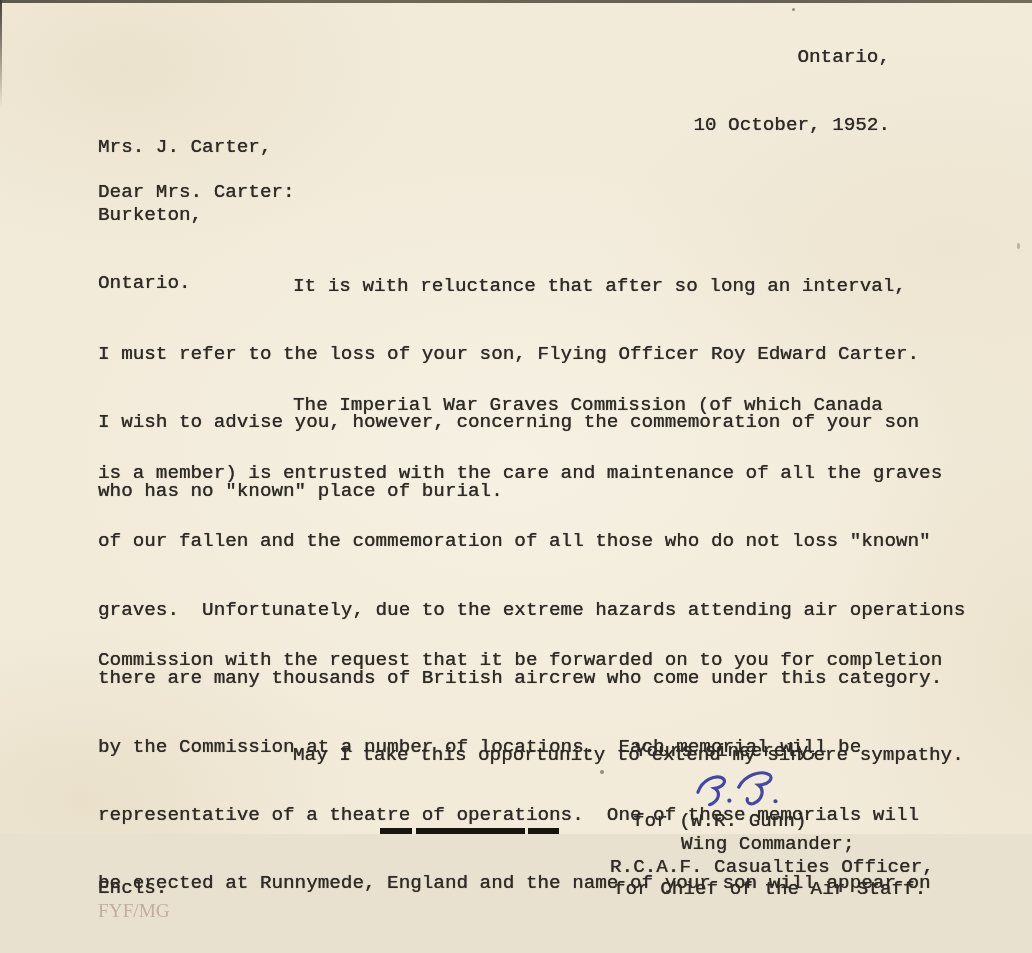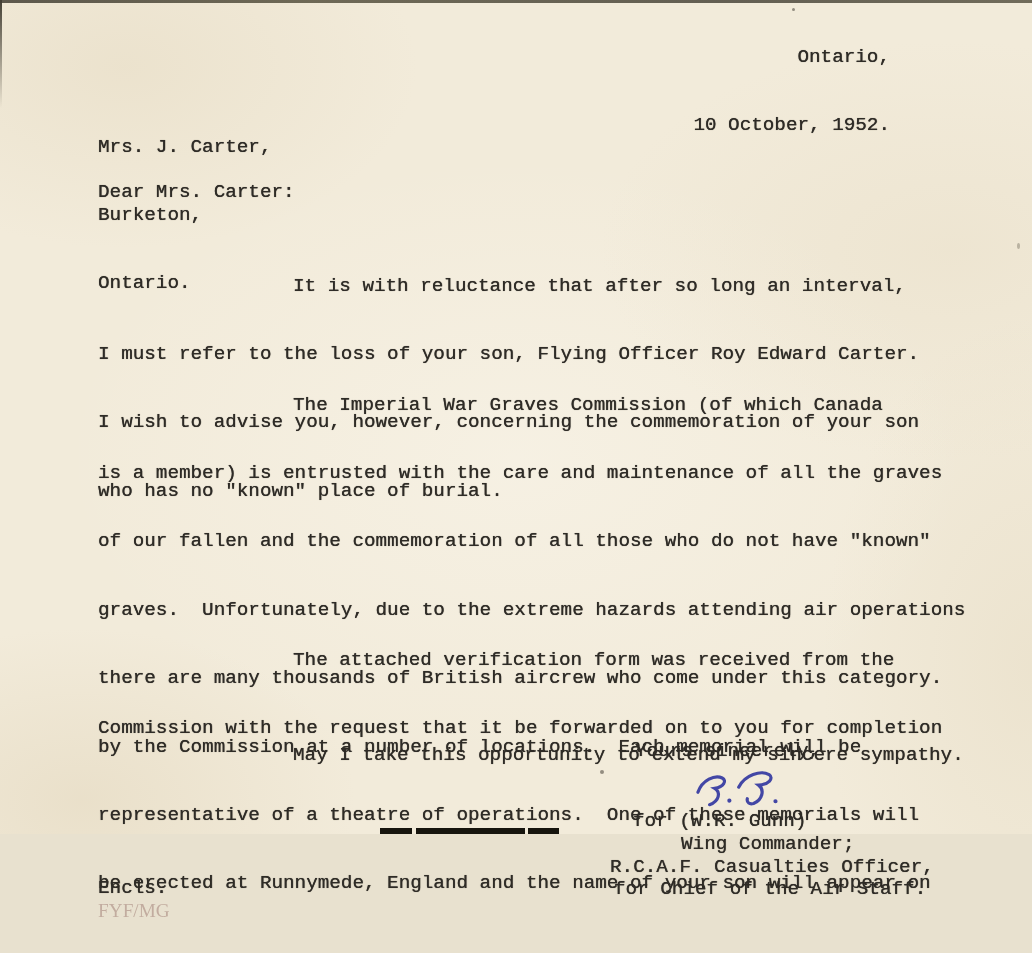--- a/index.html
+++ b/index.html
@@ -94,31 +94,30 @@
   <div class="typewritten" style="left: 98px; top: 229px; width: 860px;">
     <div class="line indent">It is with reluctance that after so long an interval,</div>
     <div class="line">I must refer to the loss of your son, Flying Officer Roy Edward Carter.</div>
     <div class="line">I wish to advise you, however, concerning the commemoration of your son</div>
     <div class="line">who has no "known" place of burial.</div>
   </div>
 
   <div class="typewritten" style="left: 98px; top: 348px; width: 880px;">
     <div class="line indent">The Imperial War Graves Commission (of which Canada</div>
     <div class="line">is a member) is entrusted with the care and maintenance of all the graves</div>
-    <div class="line">of our fallen and the commemoration of all those who do not have "known"</div>
+    <div class="line">of our fallen and the commemoration of all those who do not loss "known"</div>
     <div class="line">graves.  Unfortunately, due to the extreme hazards attending air operations</div>
     <div class="line">there are many thousands of British aircrew who come under this category.</div>
     <div class="line">by the Commission at a number of locations.  Each memorial will be</div>
     <div class="line">representative of a theatre of operations.  One of these memorials will</div>
     <div class="line">be erected at Runnymede, England and the name of your son will appear on</div>
     
   </div>
 
   <div class="typewritten" style="left: 98px; top: 603px; width: 880px;">
-    <div class="line indent">The attached verification form was received from the</div>
     <div class="line">Commission with the request that it be forwarded on to you for completion</div>
   </div>
 
   <div class="typewritten" style="left: 98px; top: 698px; width: 880px;">
     <div class="line indent">May I take this opportunity to extend my sincere sympathy.</div>
   </div>
 
   <div class="typewritten" style="left: 635px; top: 740px;">Yours sincerely,</div>
 
   <div class="signature">

